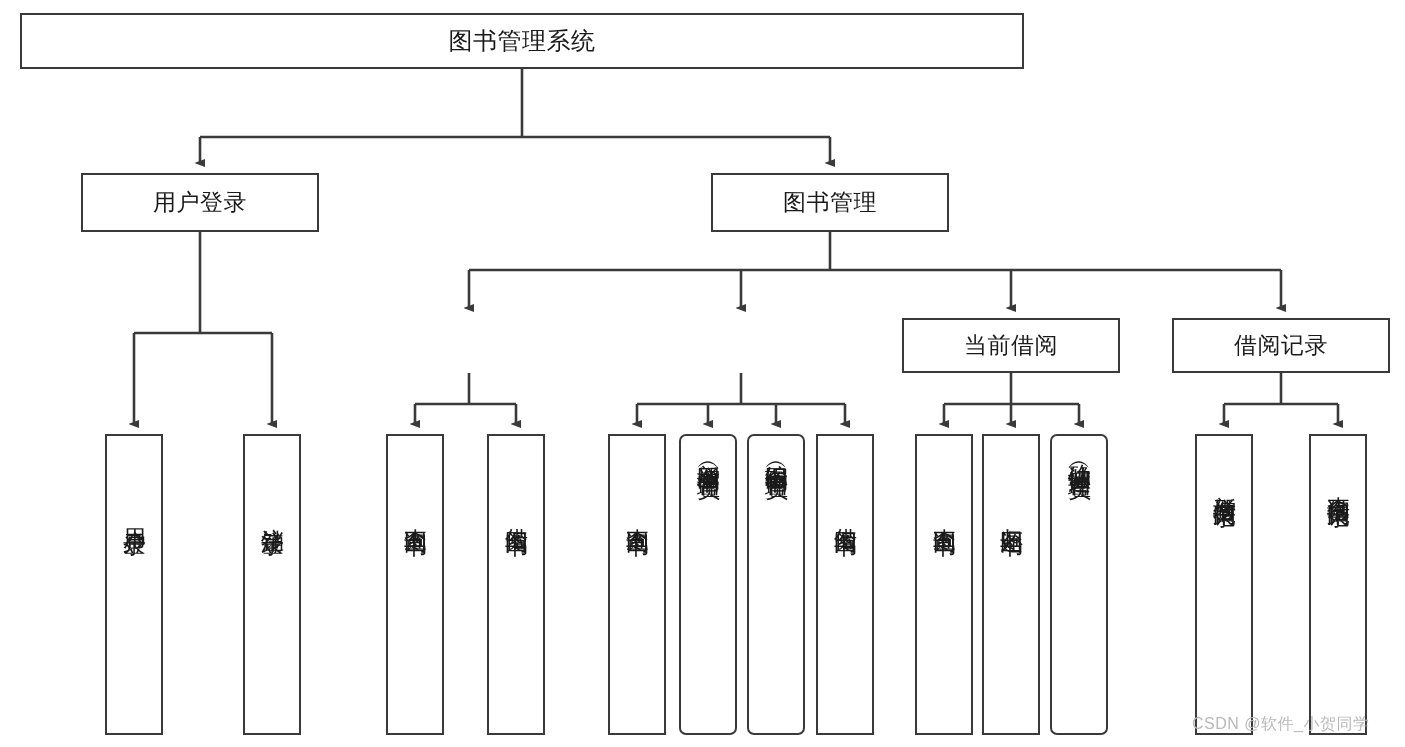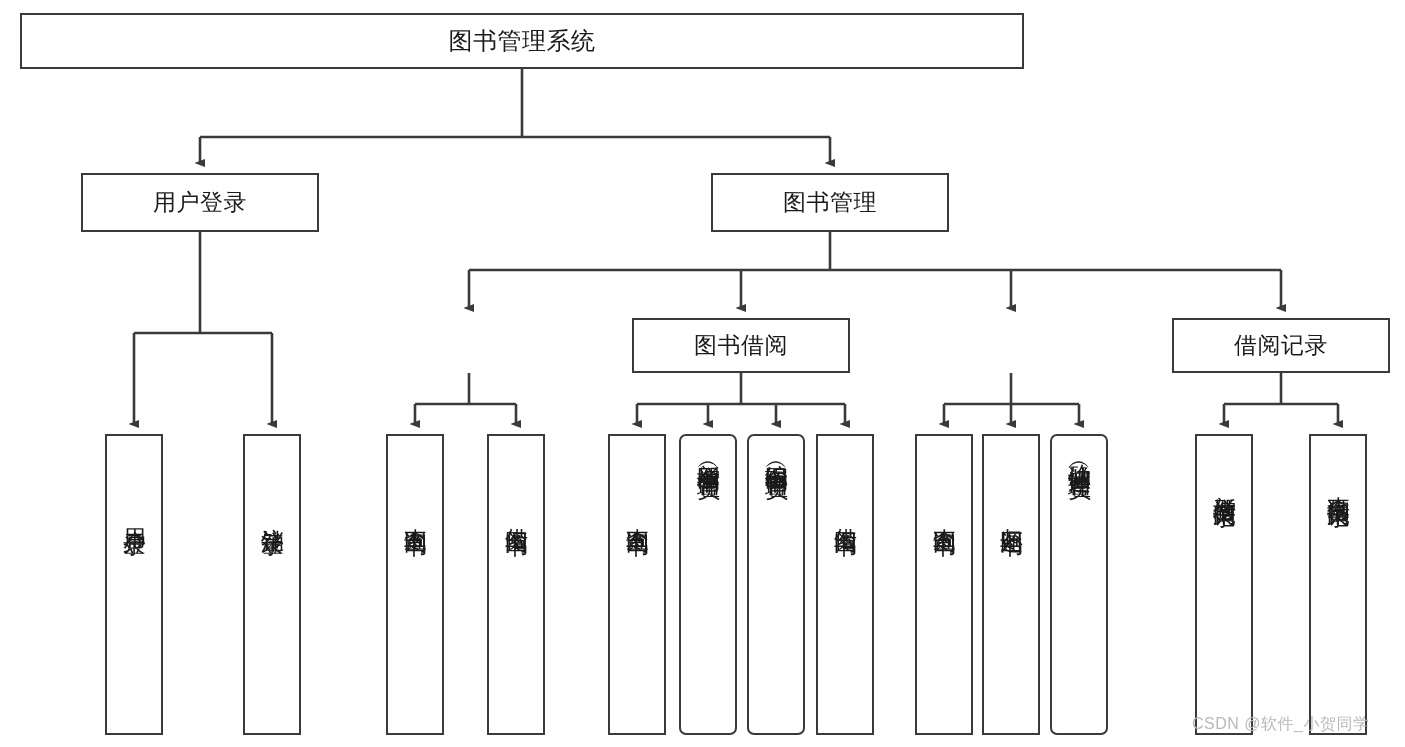--- a/index.html
+++ b/index.html
@@ -134,22 +134,22 @@
     <span class="label">图书管理系统</span>
   </div>
 
   <div class="node horiz" style="left:81px;top:173px;width:238px;height:59px;">
     <span class="label">用户登录</span>
   </div>
   <div class="node horiz" style="left:711px;top:173px;width:238px;height:59px;">
     <span class="label">图书管理</span>
   </div>
 
-  <div class="node horiz" style="left:632px;top:318px;width:218px;height:55px;">
-    <span class="label">图书借阅</span>
+  <div class="node horiz" style="left:902px;top:318px;width:218px;height:55px;">
+    <span class="label">当前借阅</span>
   </div>
   <div class="node horiz" style="left:1172px;top:318px;width:218px;height:55px;">
     <span class="label">借阅记录</span>
   </div>
 
   <div class="node vert" style="left:105px;top:434px;width:58px;height:301px;padding-top:74px;">
     <span class="label">用户登录</span>
   </div>
   <div class="node vert" style="left:243px;top:434px;width:58px;height:301px;padding-top:74px;">
     <span class="label">注销登录</span>

